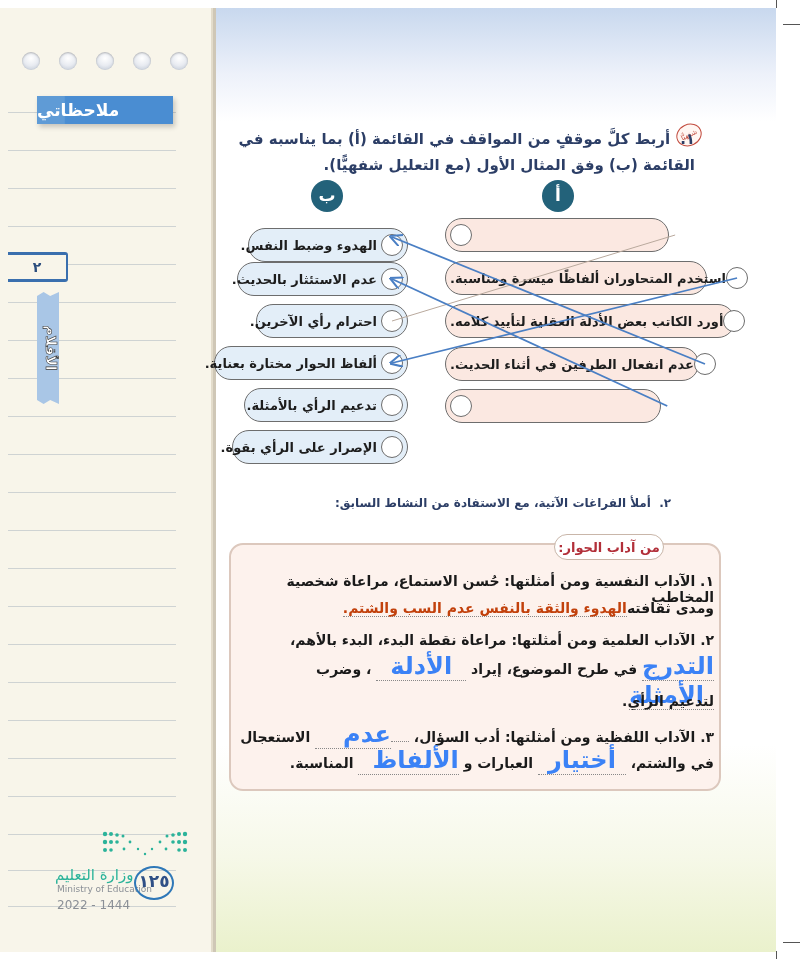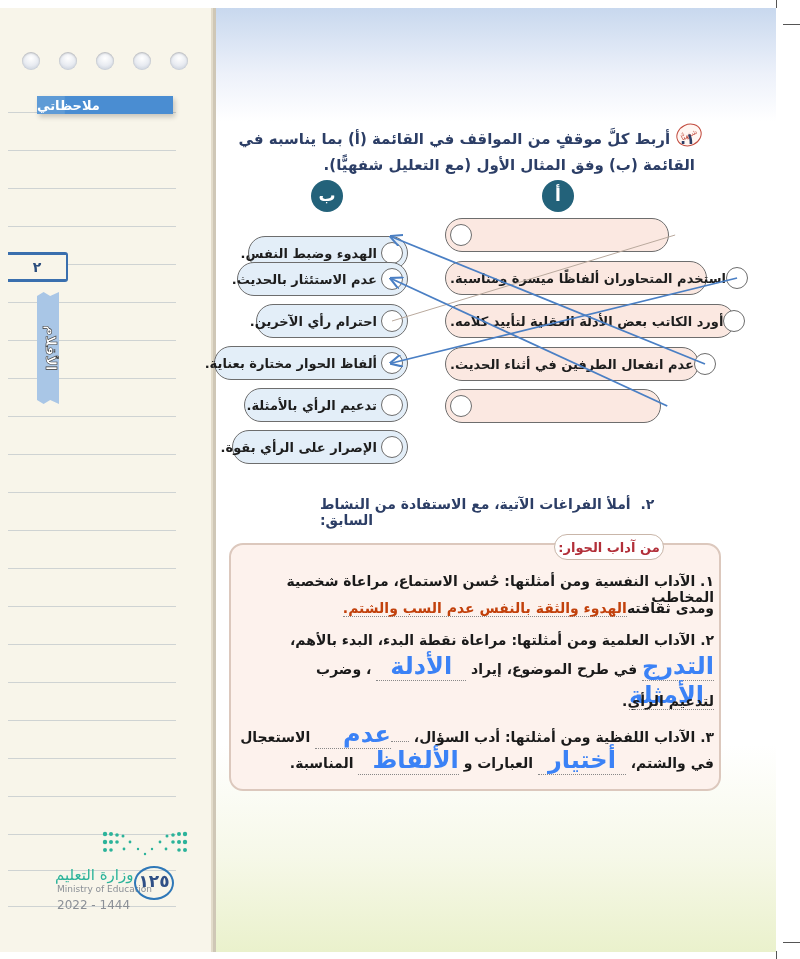--- a/index.html
+++ b/index.html
@@ -15,24 +15,24 @@
       background: #f8f5ea; border-right: 2px solid #e3dccb;
     }
     .holes { position: absolute; top: 44px; left: 22px; display: flex; gap: 19px; }
     .hole {
       width: 18px; height: 18px; border-radius: 50%;
       background: radial-gradient(circle at 50% 35%, #ffffff 0%, #e8ebf1 50%, #b8c1cf 100%);
       box-shadow: inset 0 1px 2px rgba(0,0,0,0.25);
     }
     .rule { position: absolute; left: 8px; width: 168px; height: 1px; background: #cfd3d3; }
     .notes-tab {
-      position: absolute; top: 96px; left: 37px; width: 136px; height: 18px;
+      position: absolute; top: 96px; left: 37px; width: 136px; height: 28px;
       background: linear-gradient(to right, #5f9bd6 0%, #5f9bd6 20%, #4a8dd2 21%, #4a8dd2 100%);
       box-shadow: 2px 3px 5px rgba(0,0,0,0.2);
-      color: #ffffff; font-weight: bold; font-size: 13px;
+      color: #ffffff; font-weight: bold; font-size: 17px;
       display: flex; align-items: center; justify-content: flex-end; 
       direction: rtl;
     }
     .unit-box {
       position: absolute; top: 252px; left: 8px; width: 60px; height: 30px;
       border-top: 3px solid #3a6fae; border-bottom: 3px solid #3a6fae; border-right: 2px solid #3a6fae;
       border-radius: 0 3px 3px 0; background: #f8f5ea;
       color: #2b4d7d; font-weight: bold; font-size: 14px;
       display: flex; align-items: center; justify-content: center;
     }
@@ -93,21 +93,21 @@
       width: 22px; height: 22px; border-radius: 50%; border: 1.5px solid #6d6d6d; background: #ffffff;
       flex: 0 0 22px; margin-left: 4px;
     }
     .pill.a .circle { order: 2; margin-left: 0; margin-right: 6px; }
     .pill.a { direction: ltr; padding-left: 4px; padding-right: 10px; }
     .pill.a .txt { direction: rtl; order: 1; }
     .lines { position: absolute; left: 0; top: 0; width: 800px; height: 959px; pointer-events: none; }
 
     .q2 {
       position: absolute; top: 496px; left: 320px; width: 366px;
-      direction: rtl; text-align: left; font-size: 14px; font-weight: bold; color: #2c3e66;
+      direction: rtl; text-align: center; font-size: 12px; font-weight: bold; color: #2c3e66;
     }
     .etiquette-box {
       position: absolute; top: 543px; left: 229px; width: 492px; height: 248px;
       background: #fdf2ed; border: 2px solid #dcc8bd; border-radius: 14px;
     }
     .etiquette-label {
       position: absolute; top: 534px; left: 554px; width: 110px; height: 26px; border-radius: 13px;
       border: 1.5px solid #c9b6a9; background: #ffffff;
       color: #b2303a; font-size: 13px; font-weight: bold;
       display: flex; align-items: center; justify-content: center; direction: rtl;
@@ -205,21 +205,21 @@
 <div class="page"></div>
 
 <div class="oral-badge">شفهيًّا</div>
 <div class="q1">
   <span class="num">١.</span><span>أربط كلَّ موقفٍ من المواقف في القائمة (أ) بما يناسبه في القائمة (ب) وفق المثال الأول (مع التعليل شفهيًّا).</span>
 </div>
 
 <div class="col-head" style="left:542px;top:180px;">أ</div>
 <div class="col-head" style="left:311px;top:180px;">ب</div>
 
-<div class="pill b" style="left:248px;top:236px;width:160px;">
+<div class="pill b" style="left:248px;top:228px;width:160px;">
   <span class="circle"></span>
     <span class="txt">الهدوء وضبط النفس.</span>
 </div>
 <div class="pill b" style="left:237px;top:262px;width:171px;">
   <span class="circle"></span>
     <span class="txt">عدم الاستئثار بالحديث.</span>
 </div>
 <div class="pill b" style="left:256px;top:304px;width:152px;">
   <span class="circle"></span>
     <span class="txt">احترام رأي الآخرين.</span>

